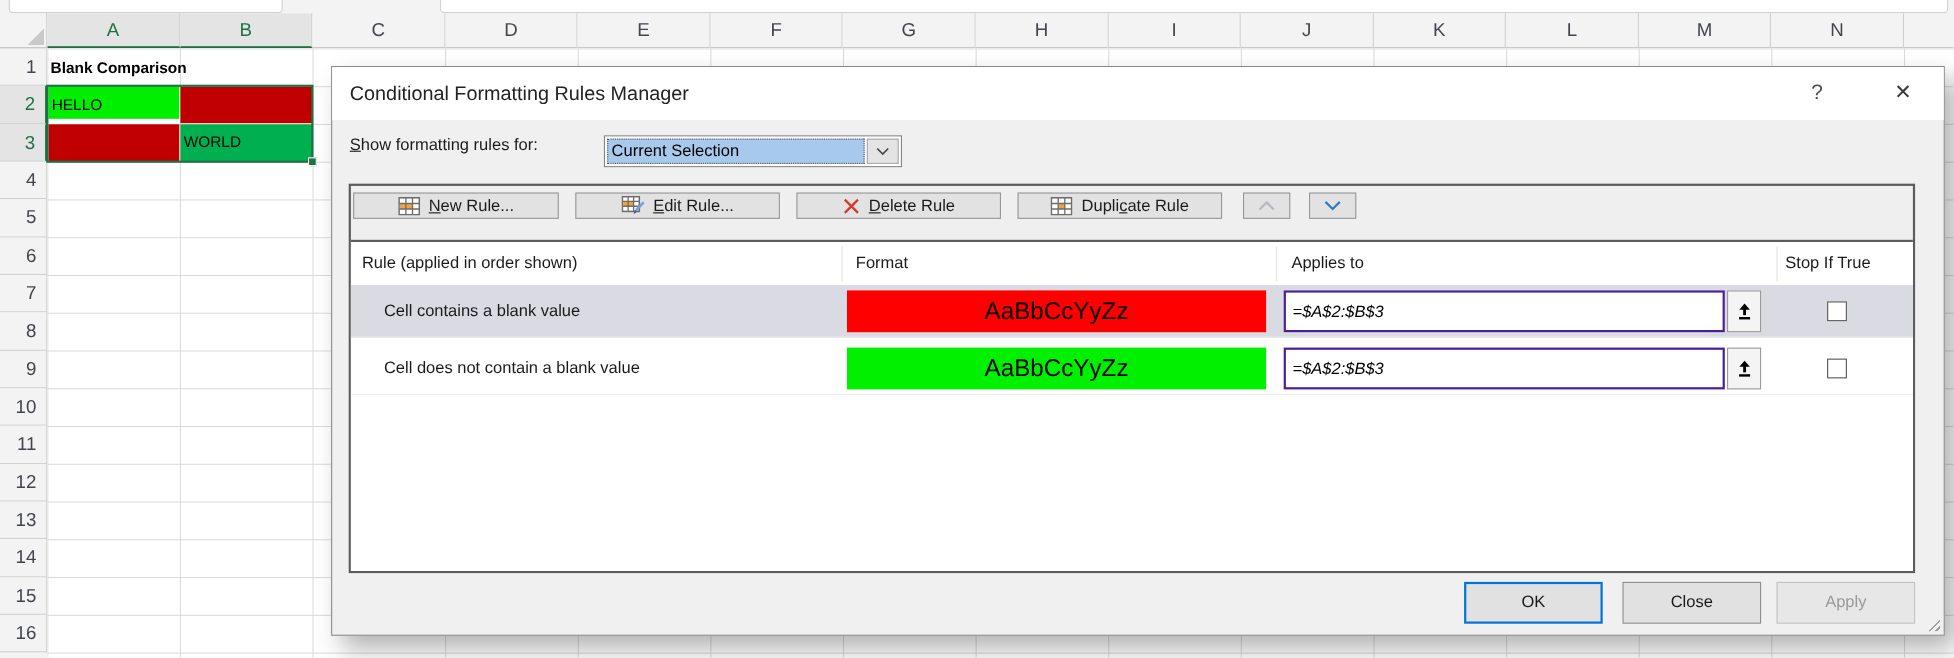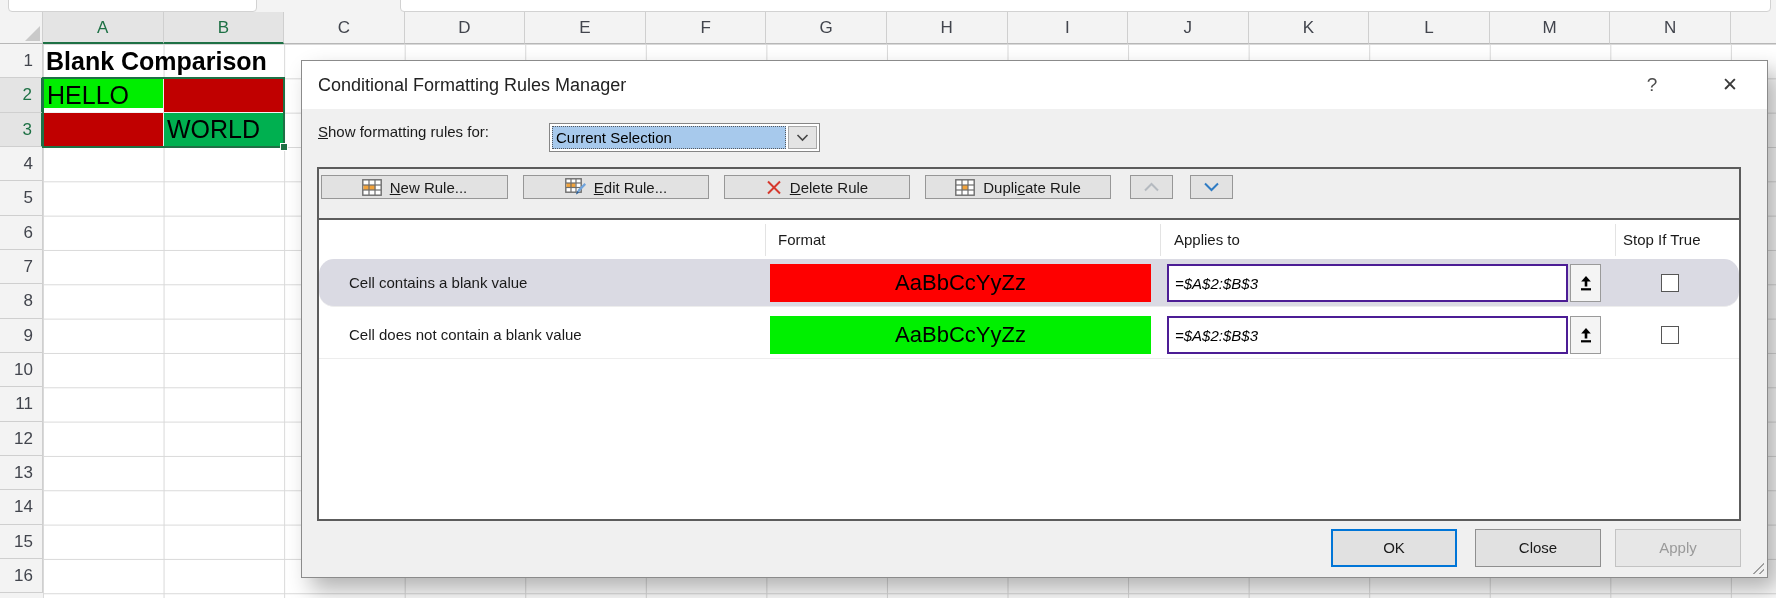--- a/index.html
+++ b/index.html
@@ -32,21 +32,21 @@
         border-right:1px solid #cfcfcf; color:#42454d; font-size:17px;
         text-align:right; padding-right:9px; line-height:33px; }
   .rh.sel { background:#e4e4e4; color:#1e7145; border-right:2px solid #1e7145; }
 
   .gridbg { position:absolute; left:43px; top:44px; right:0; bottom:0; background:#fff;
     background-image:
       linear-gradient(to right, #d9d9d9 1px, transparent 1px),
       linear-gradient(to bottom, #d9d9d9 1px, transparent 1px);
     background-size:120.57px 34.33px; }
 
-  .cell { position:absolute; font-size:25px; color:#000; line-height:33px; white-space:nowrap; }
+  .cell { position:absolute; font-size:14px; color:#000; line-height:33px; white-space:nowrap; }
   .cell-a1 { left:46px; top:45px; width:280px; height:33px; font-weight:bold; }
   .fill-a2 { left:44px;  top:79px;  width:119px; height:29px; }
   .fill-b2 { left:164px; top:79px;  width:120px; height:33px; }
   .fill-a3 { left:44px;  top:113px; width:119px; height:34px; }
   .fill-b3 { left:164px; top:113px; width:120px; height:34px; }
   .fill-a2 span, .fill-b3 span { padding-left:3px; display:block; }
 
   .selbox { position:absolute; left:42px; top:77px; width:243px; height:71px;
             border:2px solid #1e7145; pointer-events:none; }
   .handle { position:absolute; left:280px; top:143px; width:8px; height:8px;
@@ -91,21 +91,21 @@
                background:#fff; border-top:2px solid #5c5c5c; }
   .lhdr { position:absolute; top:0; height:39px; line-height:39px; color:#1a1a1a; }
   .lh-rule    { left:10px; }
   .lh-format  { left:459px; }
   .lh-applies { left:855px; }
   .lh-stop    { left:1304px; }
   .lsep { position:absolute; top:4px; height:32px; width:1px; background:#e3e3e3; }
   .lsep1 { left:446px; } .lsep2 { left:841px; } .lsep3 { left:1296px; }
 
   .rrow { position:absolute; left:0; right:0; height:48px; border-bottom:1px solid #ededed; }
-  .rrow.sel { background:#dadae3;border-radius:15px; }
+  .rrow.sel { background:#dadae3; }
   .rrow1 { top:39px; } .rrow2 { top:91px; }
   .rtext { position:absolute; left:30px; top:0; line-height:48px; }
   .swatch { position:absolute; left:451px; top:5px; width:381px; height:38px;
             text-align:center; line-height:38px; font-size:22px; color:#000; }
   .applies { position:absolute; left:848px; top:5px; width:401px; height:38px;
              background:#fff; border:2px solid #4c1d95; padding-left:6px;
              line-height:36px; font-size:15px; color:#000; white-space:nowrap;font-style:italic; }
   .picker { position:absolute; left:1251px; top:5px; width:31px; height:38px;
             background:#f4f4f4; border:1px solid #9a9a9a;
             display:flex; align-items:center; justify-content:center; }
@@ -259,20 +259,21 @@
           </svg>
       </div>
       <div class="tbtn tb-down">
         <svg width="17" height="10" viewBox="0 0 17 10">
             <polyline points="2,1.5 8.5,8 15,1.5" fill="none" stroke="#2f7cc4" stroke-width="2"></polyline>
           </svg>
       </div>
     </div>
 
     <div class="ruleslist">
+      <div class="lhdr lh-rule">Rule (applied in order shown)</div>
       <div class="lhdr lh-format">Format</div>
       <div class="lhdr lh-applies">Applies to</div>
       <div class="lhdr lh-stop">Stop If True</div>
       <div class="lsep lsep1"></div>
       <div class="lsep lsep2"></div>
       <div class="lsep lsep3"></div>
 
       <div class="rrow rrow1 sel">
         <div class="rtext">Cell contains a blank value</div>
         <div class="swatch" style="background-color: rgb(254, 0, 0);">AaBbCcYyZz</div>

